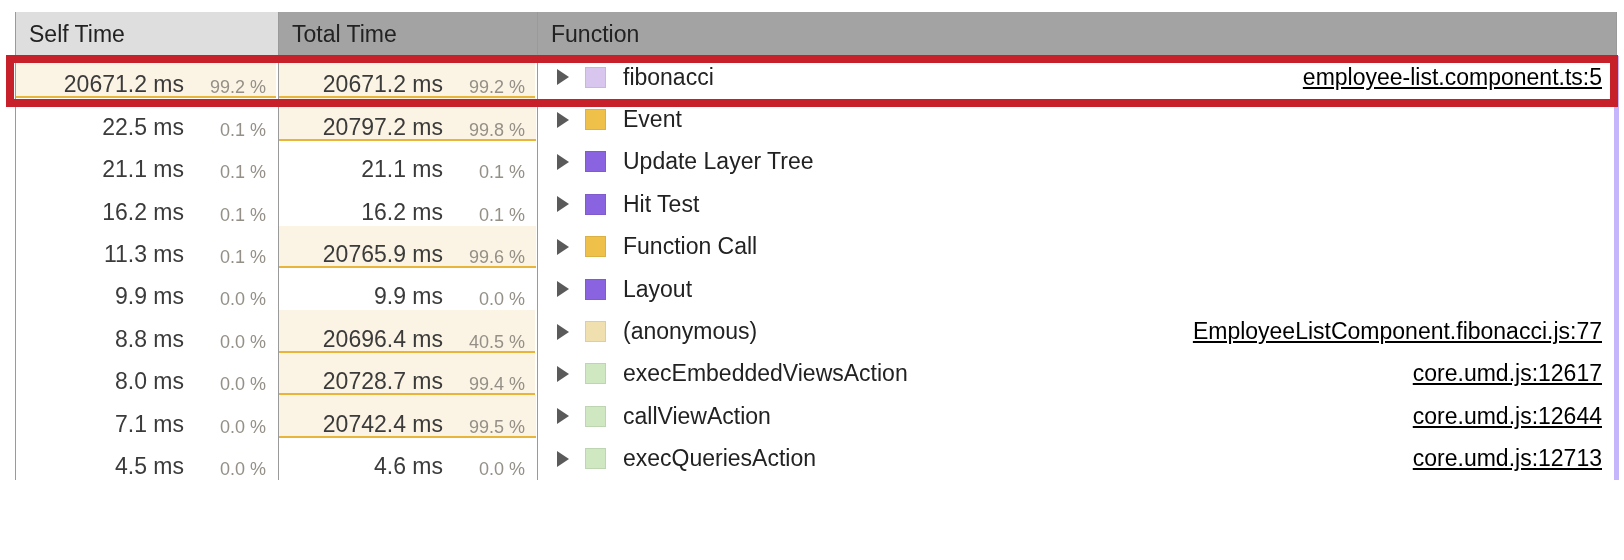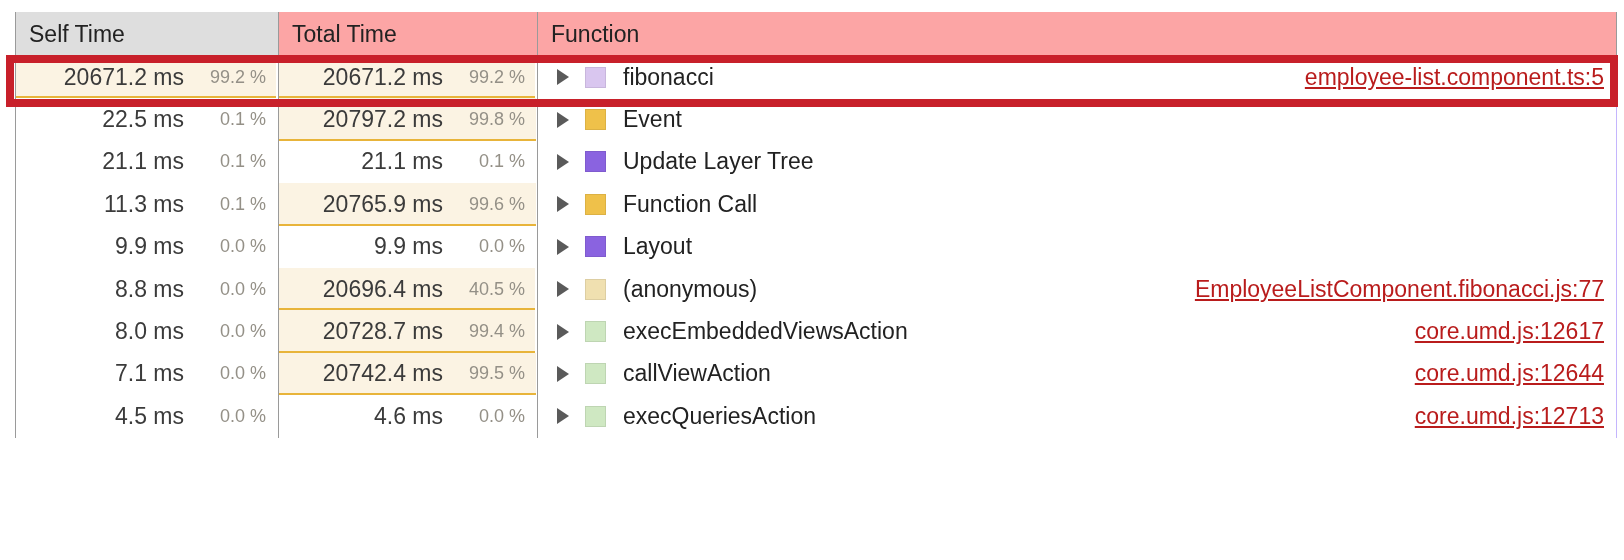--- a/index.html
+++ b/index.html
@@ -27,21 +27,21 @@
     left: 15px;
     top: 12px;
     width: 1601px;
     border-collapse: collapse;
     table-layout: fixed;
   }
 
   
   .hdr-row { height: 44px; }
   .hdr-cell {
-    background: #fca5a5;
+    background: #a3a3a3;
     border-right: 1px solid #9a9a9a;
     border-left: 1px solid #9a9a9a;
     font-size: 23px;
     color: #222222;
     font-weight: 400;
     text-align: left;
     padding: 0 0 0 13px;
     vertical-align: middle;
     letter-spacing: 0px;
   }
@@ -64,40 +64,40 @@
     position: absolute;
     left: 0; top: 0; bottom: 0;
     background: #fbf3e3;
     border-bottom: 2px solid #e8b43a;
     box-sizing: border-box;
     pointer-events: none;
   }
   .num-inner {
     position: relative;
     display: flex;
-    align-items: center;
+    align-items: flex-end;
     justify-content: flex-end;
     height: 42.4px;
     padding-right: 12px;
     white-space: nowrap;
   }
   .ms {
     font-size: 23px;
     color: #3b3b3b;
   }
   .pct {
     font-size: 18px;
     color: #949087;
     width: 82px;
     text-align: right;
     display: inline-block;
   }
 
   .act-cell {
-    border-right: 1px solid #c4b5fd;
+    border-right: 5px solid #c4b5fd;
     padding: 0 12px 0 0;
     vertical-align: middle;
     background: #ffffff;
     height: 42.4px;
   }
   .act-inner {
     display: flex;
     align-items: center;
     height: 42.4px;
     gap: 0;
@@ -121,21 +121,21 @@
   }
   .act-label {
     font-size: 23px;
     color: #222222;
     margin-left: 17px;
     white-space: nowrap;
   }
   .spacer { flex: 1 1 auto; }
   .src-link {
     font-size: 23px;
-    color: #b91c1c;
+    color: #000000;
     text-decoration: underline;
     white-space: nowrap;
     cursor: pointer;
   }
   .src-link:empty { display: none; }
 
   
   #redbox {
     position: absolute;
     left: 6px;
@@ -245,20 +245,46 @@
               </span>
               <span class="swatch" style="background:#8a63e0"></span>
               <span class="act-label">Update Layer Tree</span>
               <span class="spacer"></span>
             </div>
           </td>
         </tr>
         <tr class="data-row">
           <td class="num-cell">
             <div class="num-inner">
+              <span class="ms">16.2 ms</span>
+              <span class="pct">0.1 %</span>
+            </div>
+          </td>
+          <td class="num-cell">
+            <div class="num-inner">
+              <span class="ms">16.2 ms</span>
+              <span class="pct">0.1 %</span>
+            </div>
+          </td>
+          <td class="act-cell">
+            <div class="act-inner">
+              <span class="twisty">
+                <svg width="16" height="18" viewBox="0 0 16 18">
+                  <path d="M2 1 L14 9 L2 17 Z" fill="#5a5a5a"></path>
+                </svg>
+              </span>
+              <span class="swatch" style="background:#8a63e0"></span>
+              <span class="act-label">Hit Test</span>
+              <span class="spacer"></span>
+            </div>
+          </td>
+        </tr>
+        <tr class="data-row">
+          <td class="num-cell">
+            <div class="num-inner">
               <span class="ms">11.3 ms</span>
               <span class="pct">0.1 %</span>
             </div>
           </td>
           <td class="num-cell">
             <div class="bar" style="width:99.6%"></div>
             <div class="num-inner">
               <span class="ms">20765.9 ms</span>
               <span class="pct">99.6 %</span>
             </div>

